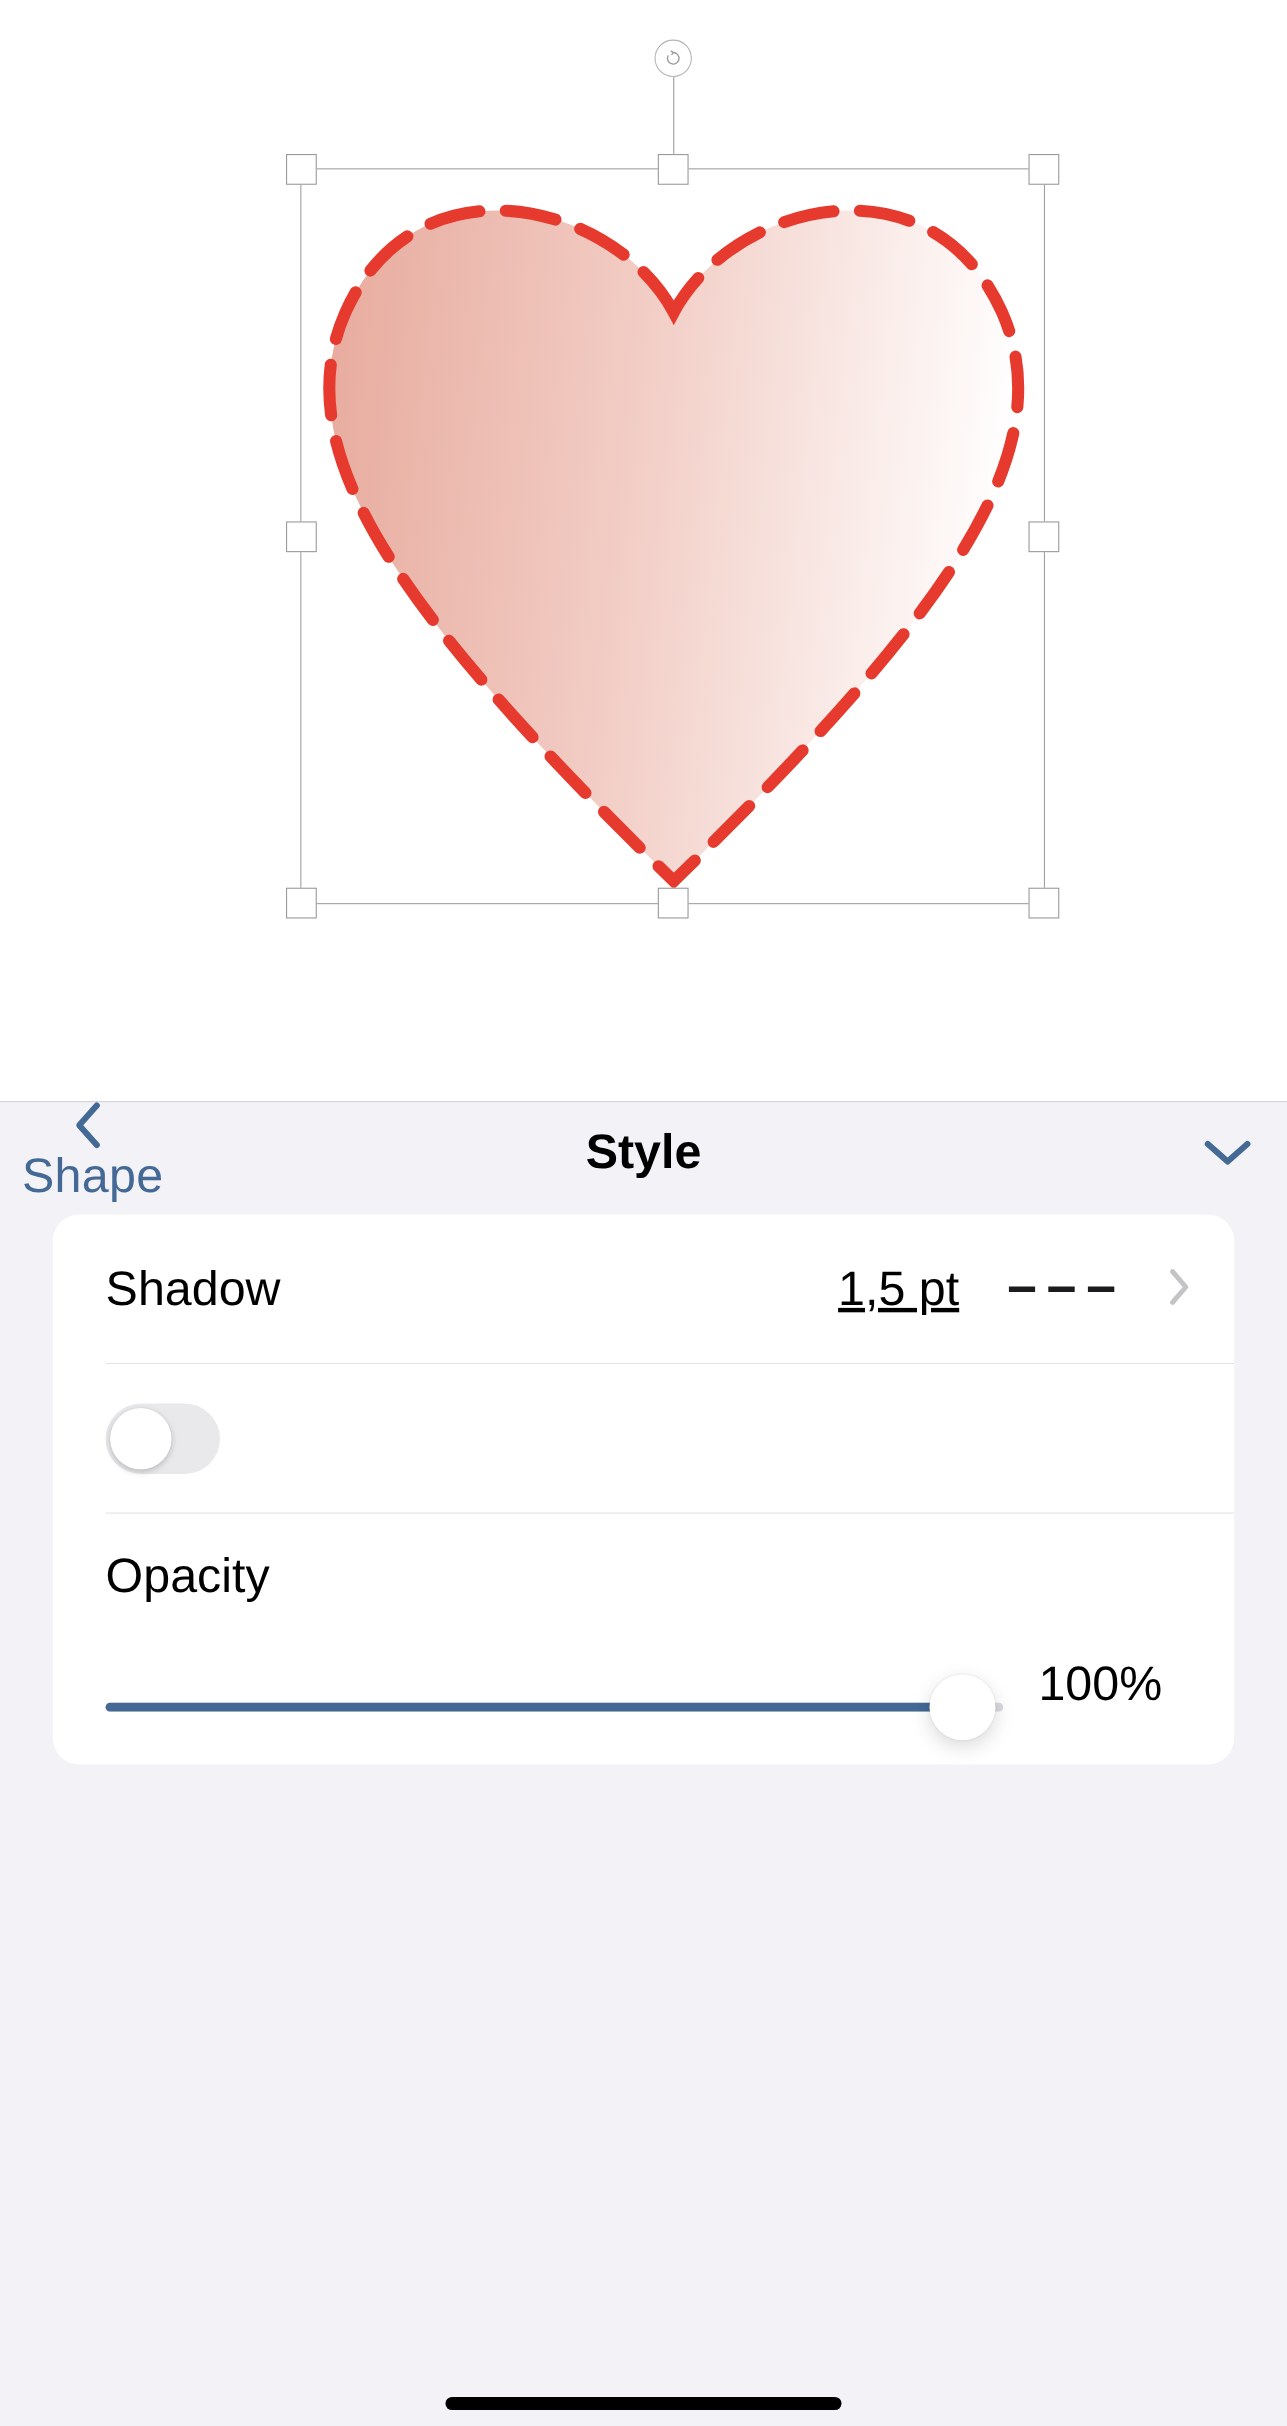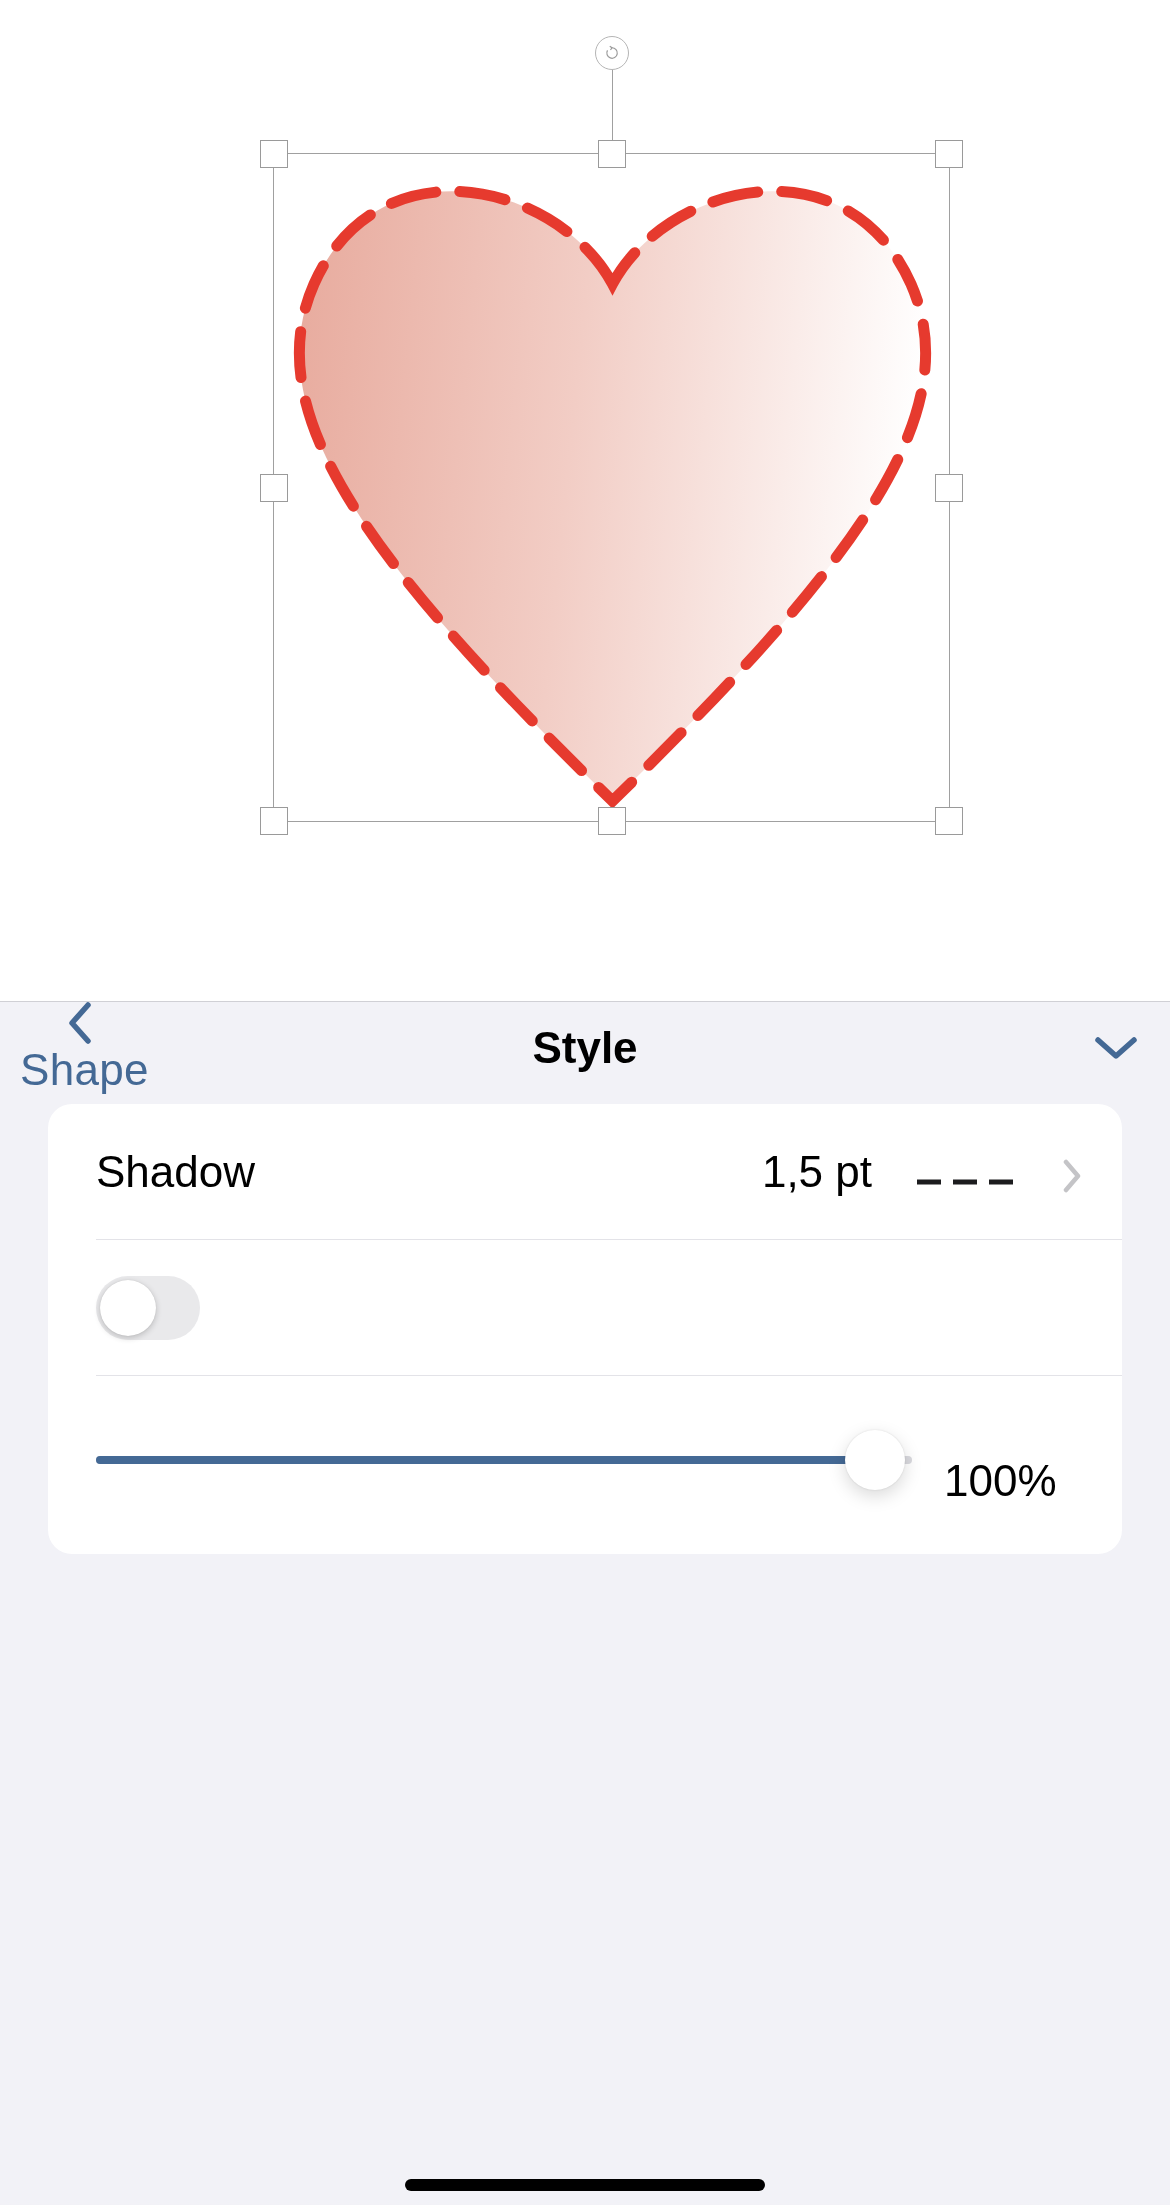--- a/index.html
+++ b/index.html
@@ -136,22 +136,23 @@
       height: 1px;
       background: #e3e3e8;
     }
     .row-label {
       font-size: 44px;
       color: #000;
       flex: 1;
     }
     .row-right {
       display: flex;
-      align-items: flex-end;
+      align-items: center;
       gap: 45px;
+      text-decoration: underline;
     }
     .fill-swatch {
       width: 104px;
       height: 70px;
       border-radius: 14px;
       border: 1px solid #d6d6d6;
       background: linear-gradient(120deg, #e6a79a 0%, #f2cdc5 35%, #ffffff 80%);
     }
     .chevron-right svg { width: 20px; height: 34px; }
     .contour-value {
@@ -186,21 +187,21 @@
     }
     .opacity-row {
       flex-direction: column;
       align-items: stretch;
       height: auto;
       padding: 32px 48px 48px 48px;
     }
     .opacity-slider-wrap {
       margin-top: 48px;
       display: flex;
-      align-items: flex-start;
+      align-items: flex-end;
       gap: 32px;
     }
     .slider-track {
       position: relative;
       flex: 1;
       height: 8px;
       background: #d9d9de;
       border-radius: 4px;
     }
     .slider-fill {
@@ -320,20 +321,21 @@
 
   <div class="row row-sep">
     <div class="row-right">
       <div class="switch">
         <div class="switch-knob"></div>
       </div>
     </div>
   </div>
 
   <div class="row opacity-row">
+    <div class="row-label">Opacity</div>
     <div class="opacity-slider-wrap">
       <div class="slider-track">
         <div class="slider-fill"></div>
         <div class="slider-knob"></div>
       </div>
       <div class="opacity-value">100%</div>
     </div>
   </div>
 
 </div>

